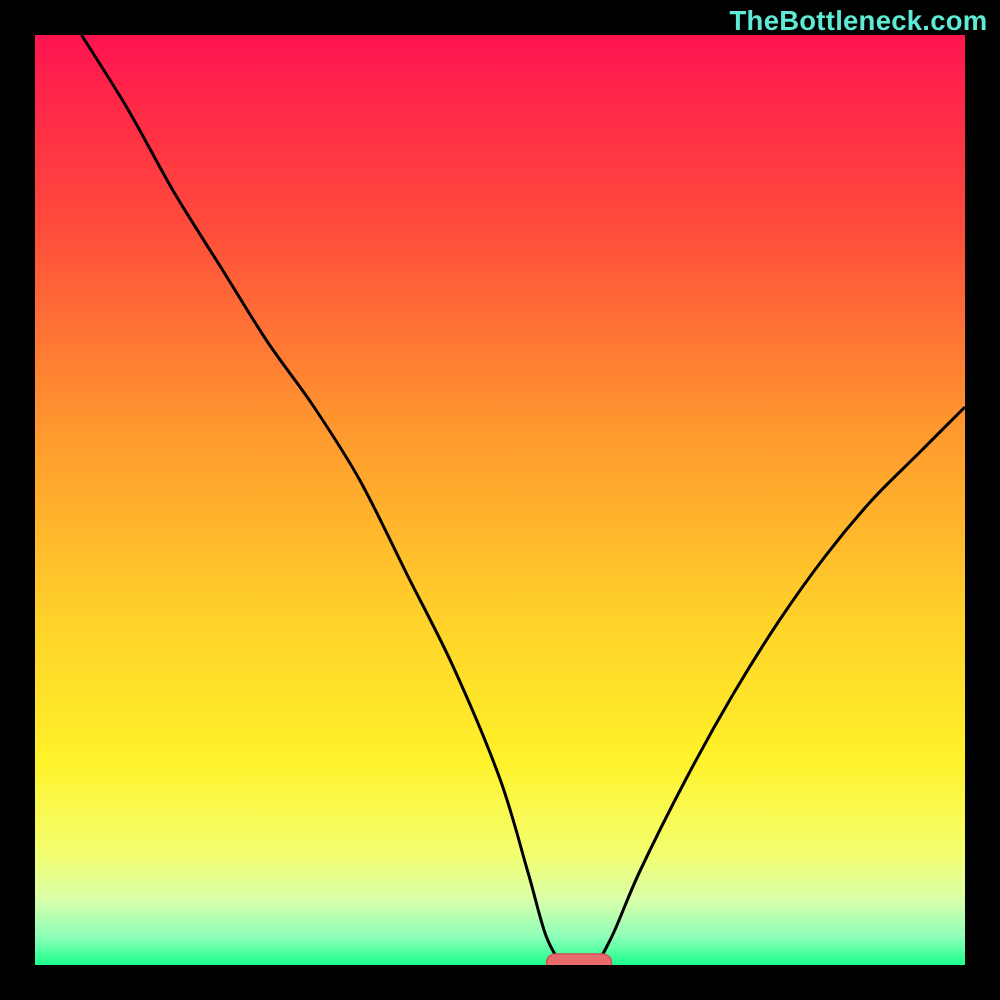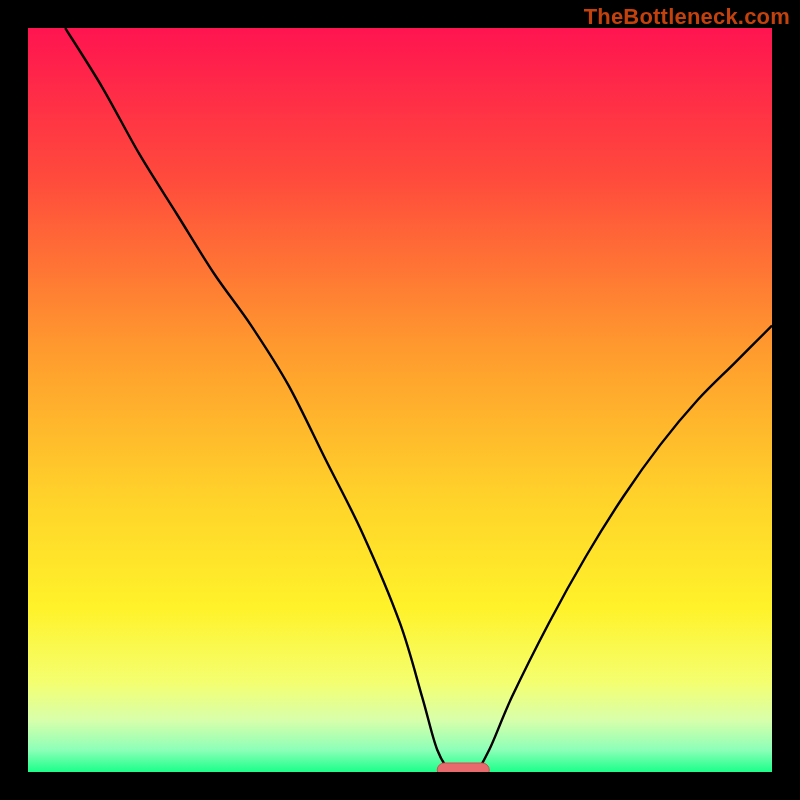--- a/index.html
+++ b/index.html
@@ -14,21 +14,21 @@
   .frame {
     position: relative;
     width: 800px;
     height: 800px;
     background: #000;
   }
   .watermark {
     position: absolute;
     top: 4px;
     right: 10px;
-    color: #c2410c;
+    color: #5eead4;
     font-size: 22px;
     font-weight: 600;
     letter-spacing: 0.2px;
     user-select: none;
   }
   .plot {
     position: absolute;
     left: 28px;
     top: 28px;
     width: 744px;

